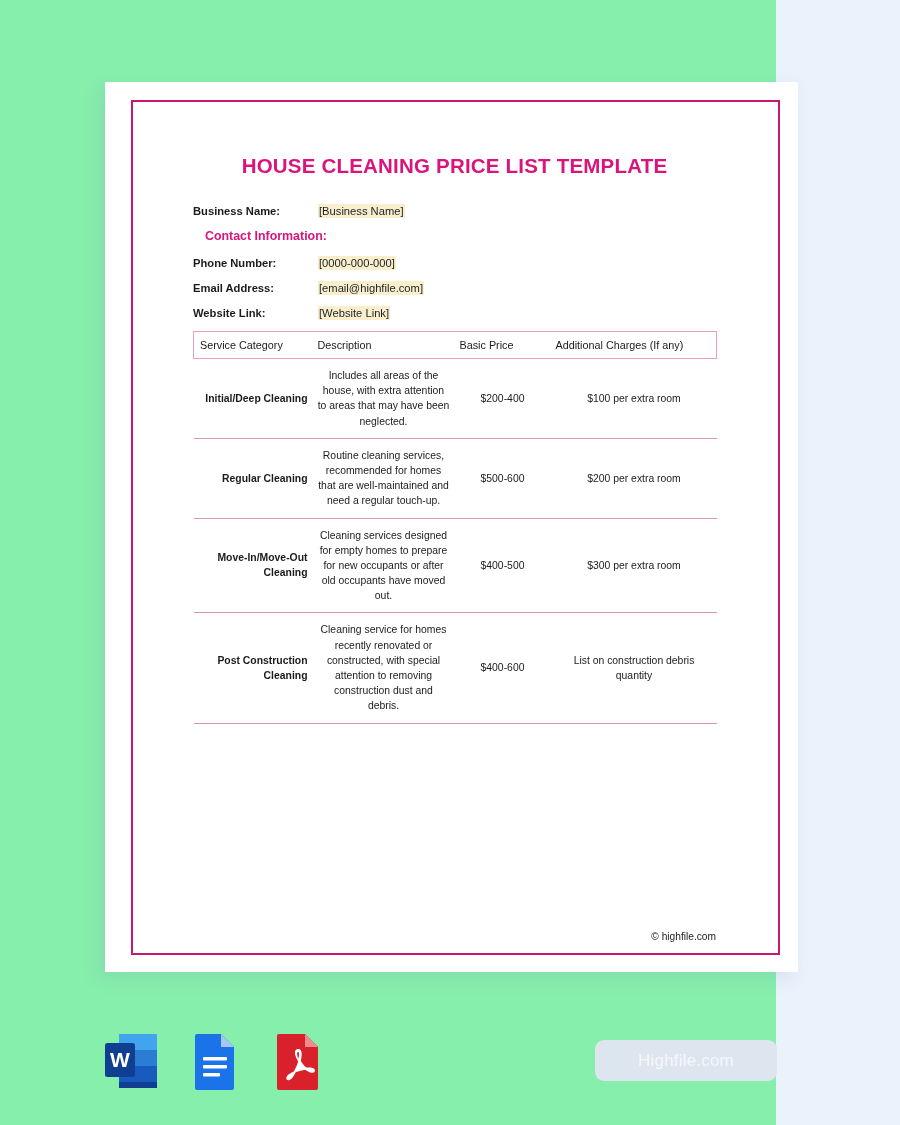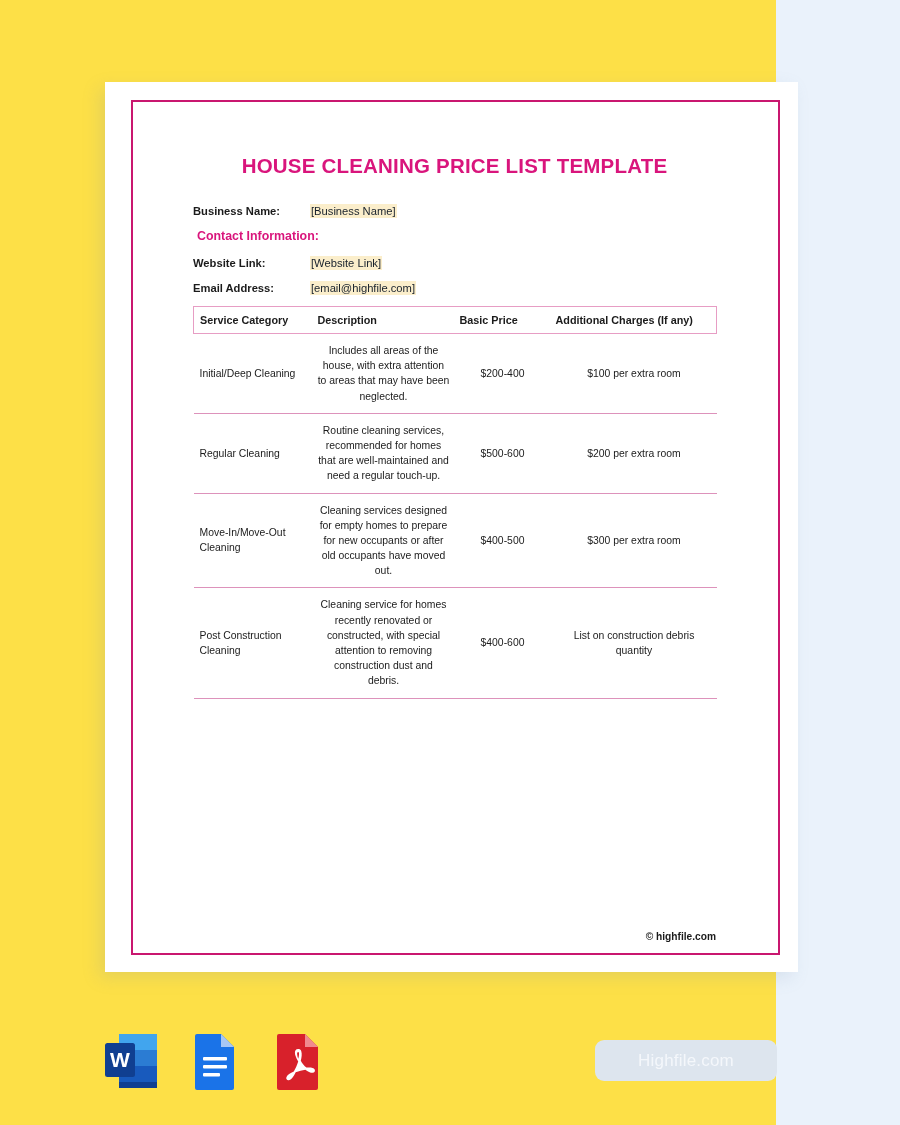--- a/index.html
+++ b/index.html
@@ -8,21 +8,21 @@
     width: 900px; height: 1125px;
     background: #eaf2fb;
     font-family: "Liberation Sans", sans-serif;
     overflow: hidden;
   }
 
   .stage {
     position: relative;
     width: 776px;
     height: 1125px;
-    background: #fde047;
+    background: #86efac;
   }
 
   
   .paper {
     position: absolute;
     left: 105px;
     top: 82px;
     width: 693px;
     height: 890px;
     background: #ffffff;
@@ -69,75 +69,76 @@
   .field-label {
     width: 117px;
     flex: 0 0 117px;
     font-weight: bold;
     color: #1b1b1b;
   }
   .field-value {
     background: #fbeecb;
     color: #17202b;
     padding: 1px 1px;
+    margin-left: 8px;
   }
 
   .section-head {
     font-size: 12.4px;
     font-weight: bold;
     color: #d9157c;
-    margin: 16px 0 11px 4px;
+    margin: 16px 0 11px 12px;
   }
   .section-head.tight { margin-top: 6px; margin-bottom: 13px; }
 
   .note {
     font-size: 10.6px;
     line-height: 1.42;
     color: #1b1b1b;
     text-align: justify;
     margin-bottom: 14px;
   }
 
   
   table.rates {
     width: 523px;
     border-collapse: collapse;
     table-layout: fixed;
   }
   table.rates th {
     font-size: 10.8px;
-    font-weight: bold;
+    font-weight: normal;
     color: #1b1b1b;
     text-align: left;
     padding: 7px 4px 7px 6px;
     vertical-align: middle;
   }
   .hdr-row th { border-top: 1.6px solid #e79dc4; border-bottom: 1.6px solid #e79dc4; }
   .hdr-row th:first-child { border-left: 1.6px solid #e79dc4; }
   .hdr-row th:last-child  { border-right: 1.6px solid #e79dc4; }
 
   table.rates td {
     font-size: 10.4px;
     line-height: 1.46;
     color: #1b1b1b;
     vertical-align: middle;
     padding: 9px 4px 9px 6px;
     border-bottom: 1.1px solid #dd92bb;
   }
-  .col-cat   { width: 118px; font-weight: normal; }
+  .col-cat   { width: 118px; font-weight: bold; text-align: right; }
   .col-desc  { width: 142px; text-align: center; }
   .col-price { width: 96px;  text-align: center; }
   .col-add   { width: 167px; text-align: center; }
 
   .copyright {
     position: absolute;
     right: 0;
     top: 831px;
     font-size: 10.2px;
-    font-weight: bold;
+    font-weight: normal;
     color: #1b1b1b;
   }
 
   
   .icon-bar {
     position: absolute;
     left: 103px;
     top: 1030px;
     display: flex;
     gap: 28px;
@@ -177,26 +178,30 @@
       <div class="field-row">
         <span class="field-label">Business Name:</span>
         <span class="field-value">[Business Name]</span>
       </div>
     </div>
 
     <div class="section-head tight">Contact Information:</div>
 
     <div class="fields" style="margin-top:0">
       <div class="field-row">
+        <span class="field-label">Phone Number:</span>
+        <span class="field-value">[0000-000-000]</span>
+      </div>
+      <div class="field-row">
+        <span class="field-label">Email Address:</span>
+        <span class="field-value">[email@highfile.com]</span>
+      </div>
+      <div class="field-row">
         <span class="field-label">Website Link:</span>
         <span class="field-value">[Website Link]</span>
-      </div>
-      <div class="field-row">
-        <span class="field-label">Email Address:</span>
-        <span class="field-value">[email@highfile.com]</span>
       </div>
     </div>
 
 
 
     <table class="rates">
       <thead>
         <tr class="hdr-row">
           <th class="col-cat">Service Category</th>
           <th class="col-desc">Description</th>

